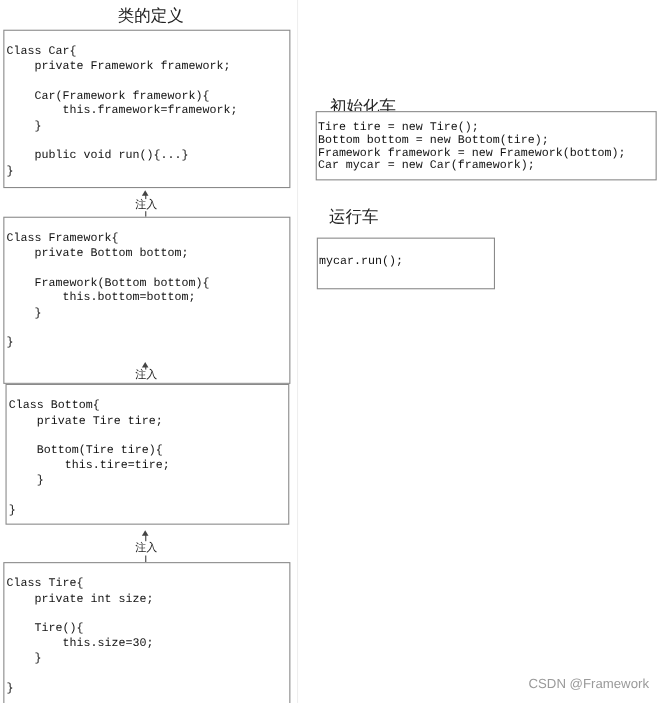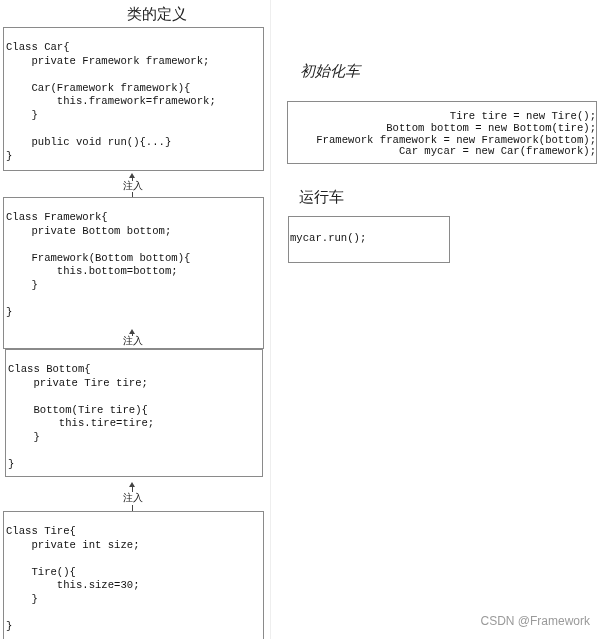--- a/index.html
+++ b/index.html
@@ -17,21 +17,21 @@
                           border-bottom: 5px solid #444; }
   .connector .label { position: absolute; left: 0; width: 40px; font-size: 10px; color: #222; text-align: center; }
   .watermark { position: absolute; right: 10px; bottom: 11px; font-size: 12px; color: #9a9a9a;
                font-family: "Liberation Sans", sans-serif; }
 </style>
 </head>
 <body>
 
 <div class="divider"></div>
 
-<div class="heading" style="left:107px; top:5px;margin-left:20px;">类的定义</div>
+<div class="heading" style="left:107px; top:5px;">类的定义</div>
 
 <div class="box" style="left:3px; top:27px; width:261px; height:144px; padding:13px 0 0 2px;">
   <pre class="code">Class Car{
     private Framework framework;
 
     Car(Framework framework){
         this.framework=framework;
     }
 
     public void run(){...}
@@ -84,23 +84,23 @@
   <pre class="code">Class Tire{
     private int size;
 
     Tire(){
         this.size=30;
     }
 
 }</pre>
 </div>
 
-<div class="heading" style="left:300px; top:62px;font-style:italic;">初始化车</div>
+<div class="heading" style="left:300px; top:88px;">初始化车</div>
 <div class="box" style="left:287px; top:101px; width:310px; height:63px; padding:9px 0 0 1px;">
-  <pre class="code" style="line-height:11.8px;text-align:right;">Tire tire = new Tire();
+  <pre class="code" style="line-height:11.8px;">Tire tire = new Tire();
 Bottom bottom = new Bottom(tire);
 Framework framework = new Framework(bottom);
 Car mycar = new Car(framework);</pre>
 </div>
 
 <div class="heading" style="left:299px; top:188px;">运行车</div>
 <div class="box" style="left:288px; top:216px; width:162px; height:47px; padding:15px 0 0 1px;">
   <pre class="code">mycar.run();</pre>
 </div>
 

